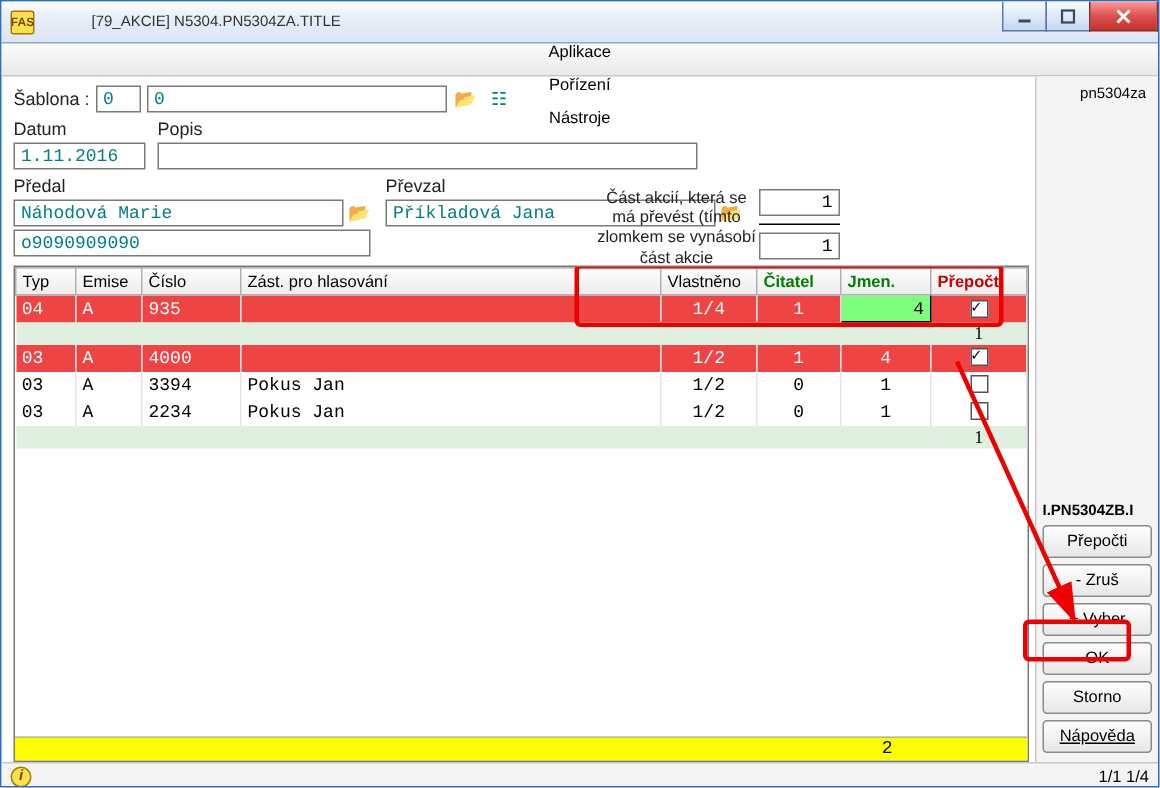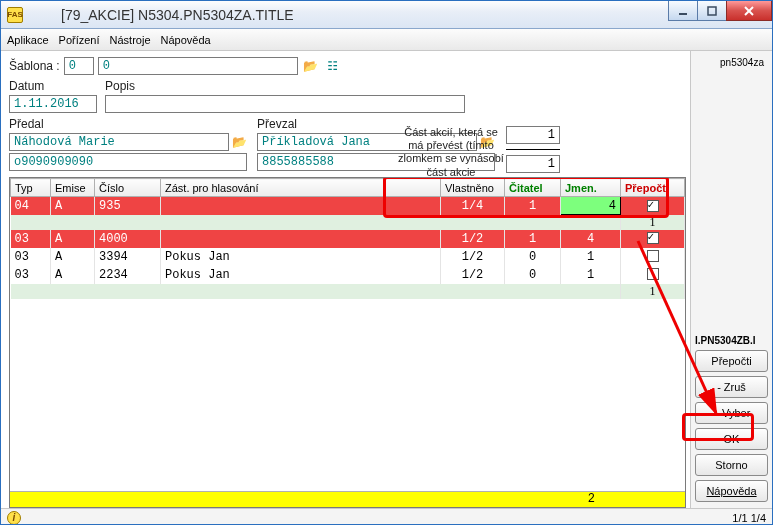--- a/index.html
+++ b/index.html
@@ -29,21 +29,21 @@
     border: 1px solid #a07d00;
     border-radius: 2px;
     font-size: 8px;
     font-weight: bold;
     color: #7a4b00;
     display: flex; align-items: center; justify-content: center;
     margin-right: 6px;
   }
   .titlebar .title-text {
     color: #333;
-    font-size: 14px;
+    font-size: 10px;
     padding-left: 32px;
   }
   .winbtns {
     position: absolute;
     right: 0; top: 0;
     display: flex;
     height: 20px;
   }
   .winbtn {
     width: 30px; height: 20px;
@@ -63,20 +63,21 @@
   }
   
   .menubar {
     height: 22px;
     background: linear-gradient(#fcfcfc,#e9e9e9);
     border-bottom: 1px solid #c8c8c8;
     padding: 0 6px;
     display: flex;
     align-items: center;
     gap: 10px;
+    flex-direction: column;
   }
   .menubar span { color: #000; }
   
   .content {
     display: flex;
     height: calc(525px - 28px - 22px - 18px);
   }
   .main {
     flex: 1;
     padding: 6px 4px 0 8px;
@@ -294,21 +295,20 @@
           <span class="iconbtn" style="color:#c7a84b;">📂</span>
         </div>
         <input class="field teal" style="width: 238px;" value="o9090909090">
       </div>
       <div class="col">
         <span class="lbl">Převzal</span>
         <div style="display:flex;align-items:center;gap:2px">
           <input class="field teal" style="width: 220px;" value="Příkladová Jana">
           <span class="iconbtn" style="color:#c7a84b;">📂</span>
         </div>
-        <input class="field teal" style="width: 238px;" value="8855885588">
       </div>
     </div>
 
     <div class="fraction-box">
       <div class="fraction-txt">Část akcií, která se má převést (tímto zlomkem se vynásobí část akcie předávajícího)</div>
       <div class="fraction-fields">
         <input class="field" value="1" style="">
         <div class="fraction-hr"></div>
         <input class="field" value="1" style="">
       </div>

